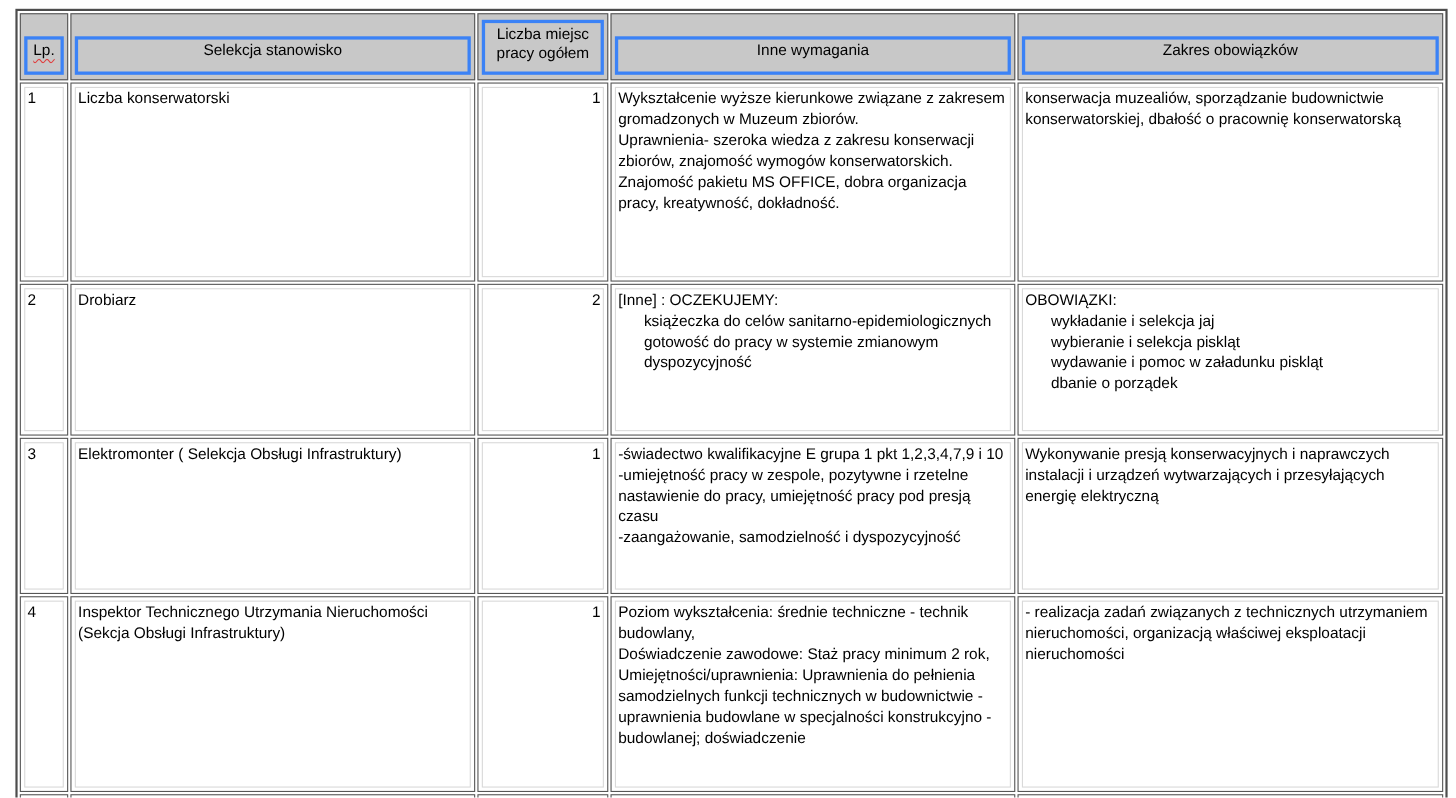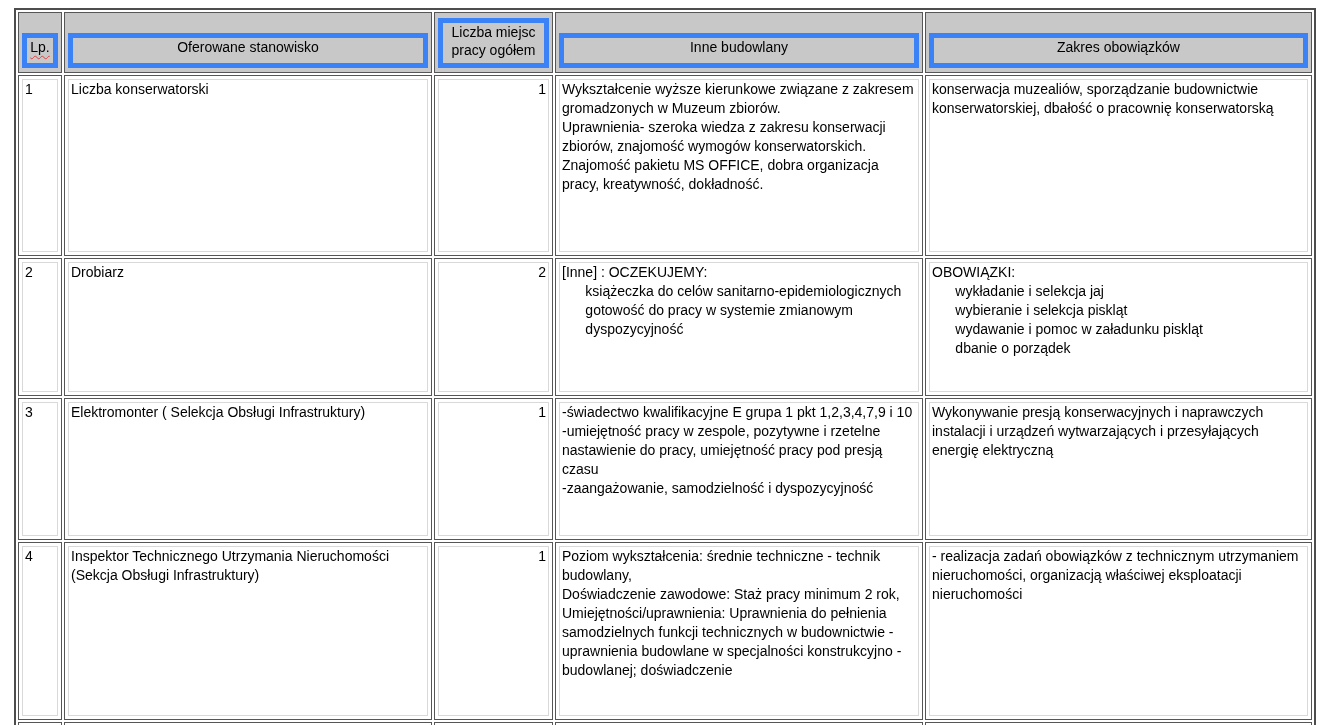--- a/index.html
+++ b/index.html
@@ -63,21 +63,21 @@
     white-space: pre-wrap;
     overflow: hidden;
     text-align: left;
   }
   .tb.num { text-align: right; }
 
   
   .tb-head {
     position: absolute;
     left: 3px; right: 3px; bottom: 4px;
-    border: 5px solid #3b82f6;
+    border: 3px solid #3b82f6;
     line-height: 18px;
     text-align: center;
     white-space: pre-wrap;
     overflow: hidden;
   }
   .tb-head.oneline { top: 20px; }
   .tb-head.twoline { top: 5px; }
 
   .squiggle {
     text-decoration-line: underline;
@@ -98,27 +98,27 @@
         <col class="c2">
         <col class="c3">
         <col class="c4">
     </colgroup>
     <thead>
       <tr class="rh">
         <th class="cell head">
           <div class="tb-head oneline"><span class="squiggle">Lp.</span></div>
         </th>
         <th class="cell head">
-          <div class="tb-head oneline">Oferowane stanowisko</div>
+          <div class="tb-head oneline">Selekcja stanowisko</div>
         </th>
         <th class="cell head">
           <div class="tb-head twoline">Liczba miejsc pracy ogółem</div>
         </th>
         <th class="cell head">
-          <div class="tb-head oneline">Inne budowlany</div>
+          <div class="tb-head oneline">Inne wymagania</div>
         </th>
         <th class="cell head">
           <div class="tb-head oneline">Zakres obowiązków</div>
         </th>
       </tr>
     </thead>
     <tbody>
       <tr class="r1">
         <td class="cell">
             <div class="tb">1</div>
@@ -190,21 +190,21 @@
           </td>
         <td class="cell">
             <div class="tb num">1</div>
           </td>
         <td class="cell">
             <div class="tb">Poziom wykształcenia: średnie techniczne - technik budowlany,
 Doświadczenie zawodowe: Staż pracy minimum 2 rok,
 Umiejętności/uprawnienia: Uprawnienia do pełnienia samodzielnych funkcji technicznych w budownictwie - uprawnienia budowlane w specjalności konstrukcyjno - budowlanej; doświadczenie</div>
           </td>
         <td class="cell">
-            <div class="tb">- realizacja zadań obowiązków z technicznym utrzymaniem nieruchomości, organizacją właściwej eksploatacji nieruchomości</div>
+            <div class="tb">- realizacja zadań związanych z technicznych utrzymaniem nieruchomości, organizacją właściwej eksploatacji nieruchomości</div>
           </td>
       </tr>
       <tr class="r5">
         <td class="cell"></td>
         <td class="cell"></td>
         <td class="cell"></td>
         <td class="cell"></td>
         <td class="cell"></td>
       </tr>
     </tbody>

